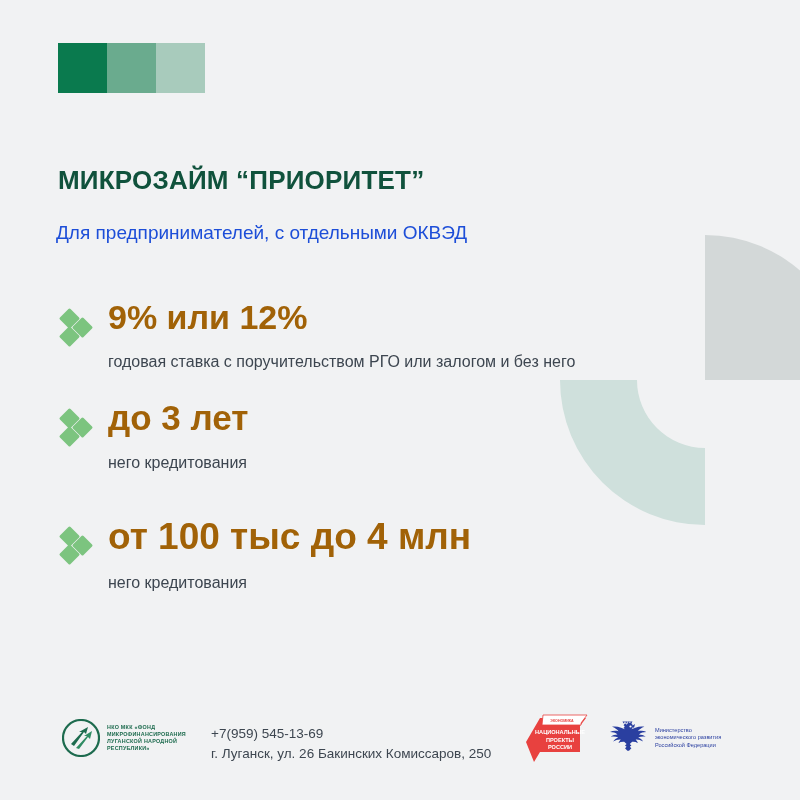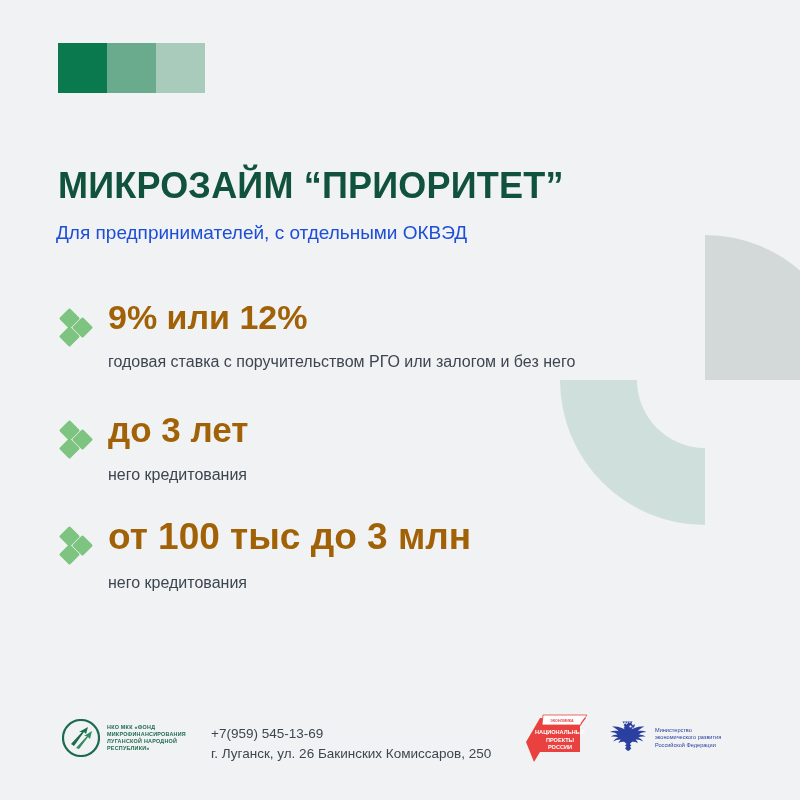--- a/index.html
+++ b/index.html
@@ -16,32 +16,32 @@
   .deco{position:absolute;left:560px;top:235px;width:290px;height:290px;pointer-events:none;}
   .deco svg{display:block;}
 
   
   .swatches{position:absolute;left:58px;top:43px;display:flex;height:50px;}
   .swatch{width:49px;height:50px;}
 
   
   .headline{
     position:absolute;left:58px;top:165px;
-    font-size:36px;font-weight:bold;letter-spacing:.2px;
+    font-size:26px;font-weight:bold;letter-spacing:.2px;
     color:#10523c;white-space:nowrap;
   }
   .subhead{
     position:absolute;left:56px;top:222px;
     font-size:19px;color:#1d4ed8;white-space:nowrap;font-weight:normal;
   }
 
   
   .feature{position:absolute;left:58px;display:flex;align-items:flex-start;}
   .feat1{top:300px;}
-  .feat2{top:412px;}
+  .feat2{top:400px;}
   .feat3{top:518px;}
   .bullet{width:42px;height:46px;flex:0 0 42px;margin-top:6px;}
   .bullet svg{display:block;}
   .feat-text{margin-left:8px;}
   .feat-value{
     font-size:34px;font-weight:bold;color:#a16207;
     line-height:1.05;white-space:nowrap;margin:0;
   }
   .feat-caption{
     font-size:16px;color:#3d4650;margin-top:17px;white-space:nowrap;
@@ -126,21 +126,21 @@
 
   <div class="feature feat3">
     <div class="bullet">
       <svg width="42" height="46" viewBox="0 0 42 46" xmlns="http://www.w3.org/2000/svg">
         <rect x="4" y="5" width="15" height="15" rx="1.5" transform="rotate(45 11.5 12.5)" fill="#7cc47f"></rect>
         <rect x="17" y="14" width="15" height="15" rx="1.5" transform="rotate(45 24.5 21.5)" fill="#7cc47f"></rect>
         <rect x="4" y="23" width="15" height="15" rx="1.5" transform="rotate(45 11.5 30.5)" fill="#7cc47f"></rect>
       </svg>
     </div>
     <div class="feat-text">
-      <div class="feat-value">от 100 тыс до 3 млн</div>
+      <div class="feat-value">от 100 тыс до 4 млн</div>
       <div class="feat-caption">него кредитования</div>
     </div>
   </div>
 
   <div class="footer">
 
     <div class="fund-logo">
       <div class="fund-mark">
         <svg width="38" height="38" viewBox="0 0 38 38" xmlns="http://www.w3.org/2000/svg">
           <circle cx="19" cy="19" r="18" fill="none" stroke="#1d6b4e" stroke-width="2.2"></circle>

